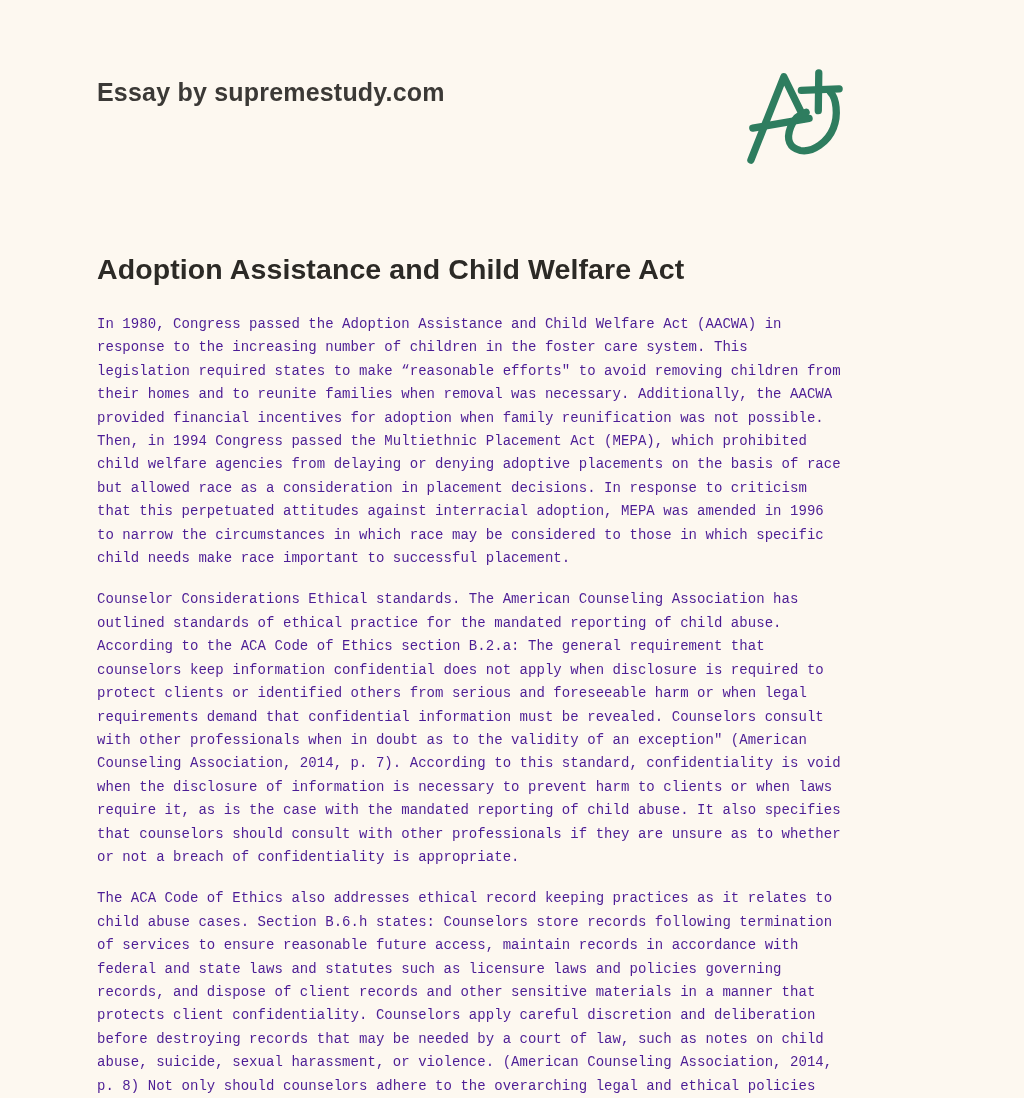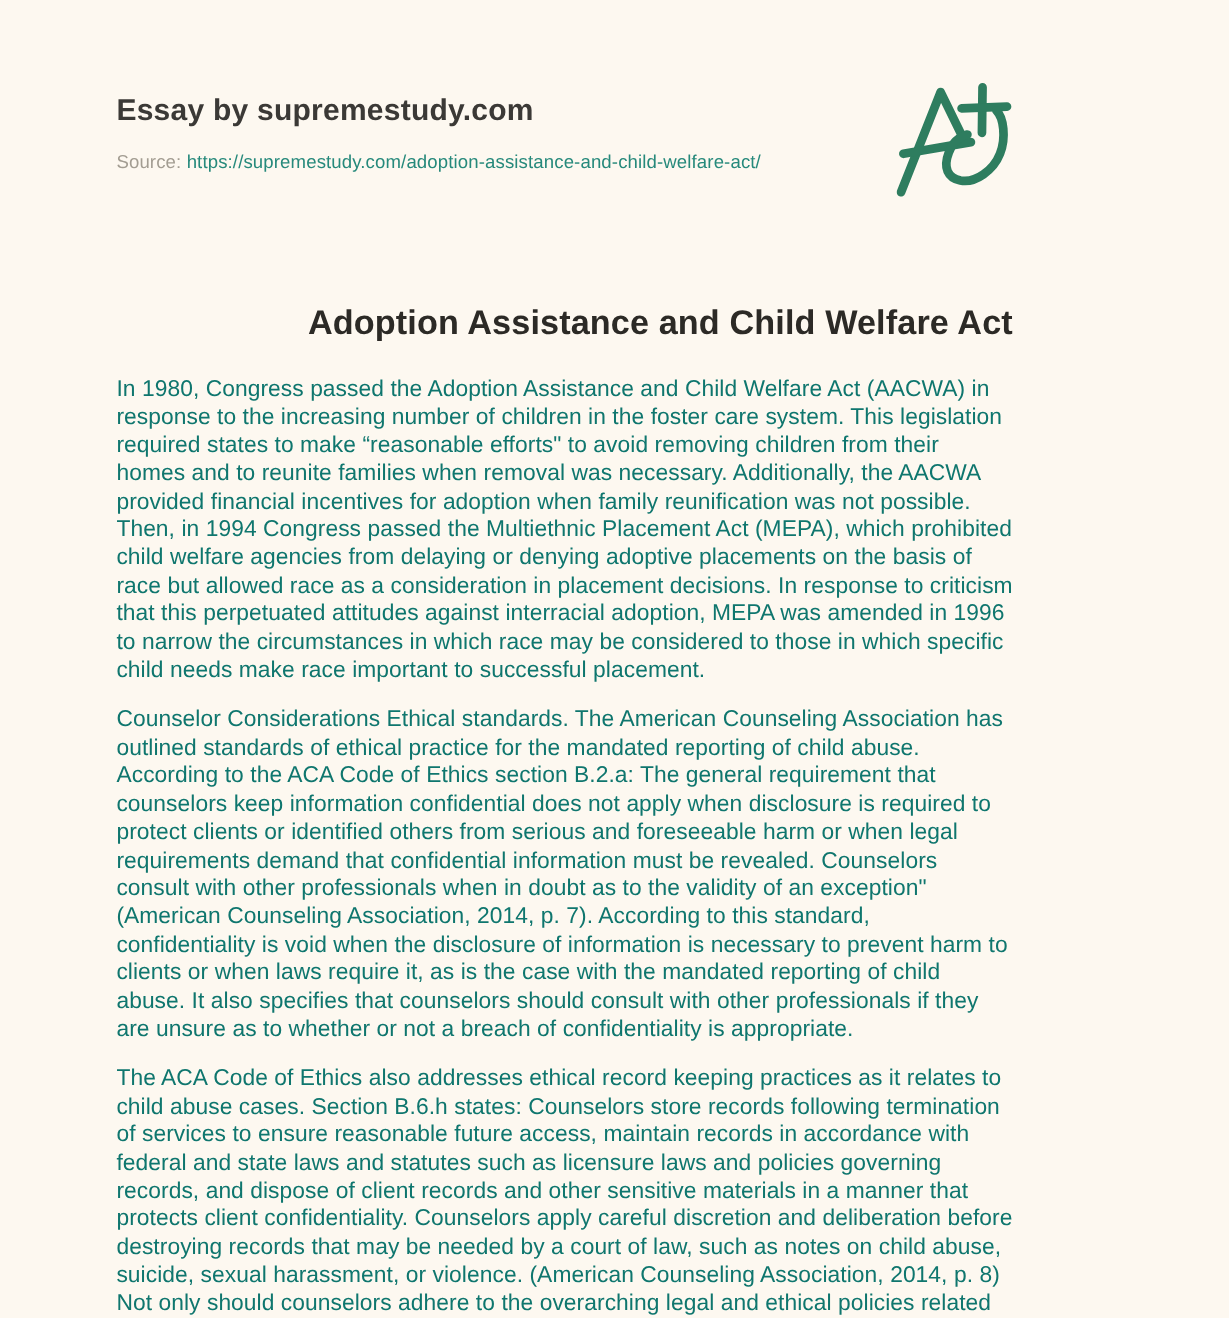--- a/index.html
+++ b/index.html
@@ -49,43 +49,39 @@
     height: 97px;
     flex: 0 0 auto;
     margin-top: 0px;
   }
   .article-title {
     font-size: 28.5px;
     font-weight: 700;
     color: #2c2a26;
     letter-spacing: 0.1px;
     margin: 88px 0 27px 0;
-    text-align: right;
   }
   .article p {
-    font-size: 19px;
+    font-size: 14px;
     line-height: 23.4px;
-    color: #0f766e;
+    color: #4c1d95;
     letter-spacing: 0.05px;
     margin: 0 0 18px 0;
     max-width: 827px;
+    font-family: Liberation Mono, monospace;
   }
 </style>
 </head>
 <body>
 
 <div class="page">
 
   <div class="header">
     <div class="header-left">
       <h1 class="site-title">Essay by supremestudy.com</h1>
-      <div class="source-line">
-        <span class="source-label">Source:</span>
-        <a class="source-url" href="#">https://supremestudy.com/adoption-assistance-and-child-welfare-act/</a>
-      </div>
     </div>
 
     <svg class="logo" viewBox="0 0 100 100" fill="none" stroke="#2e7d5f" stroke-width="7.5" stroke-linecap="round" stroke-linejoin="round">
 
       <path d="M 4 95 L 38 9 L 59 52"></path>
 
       <path d="M 6 62 L 64 52"></path>
 
       <path d="M 74 5 L 73.5 44"></path>
 

